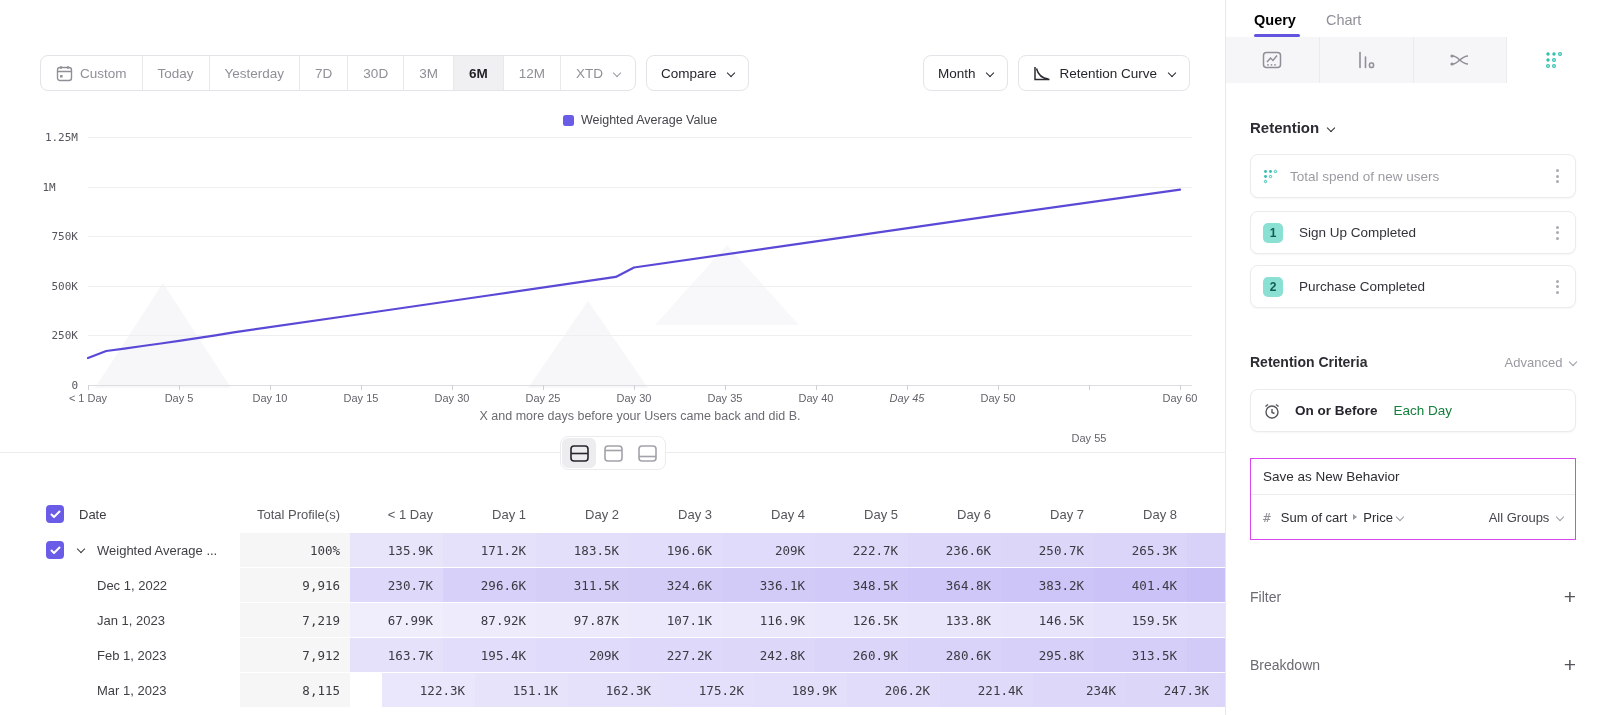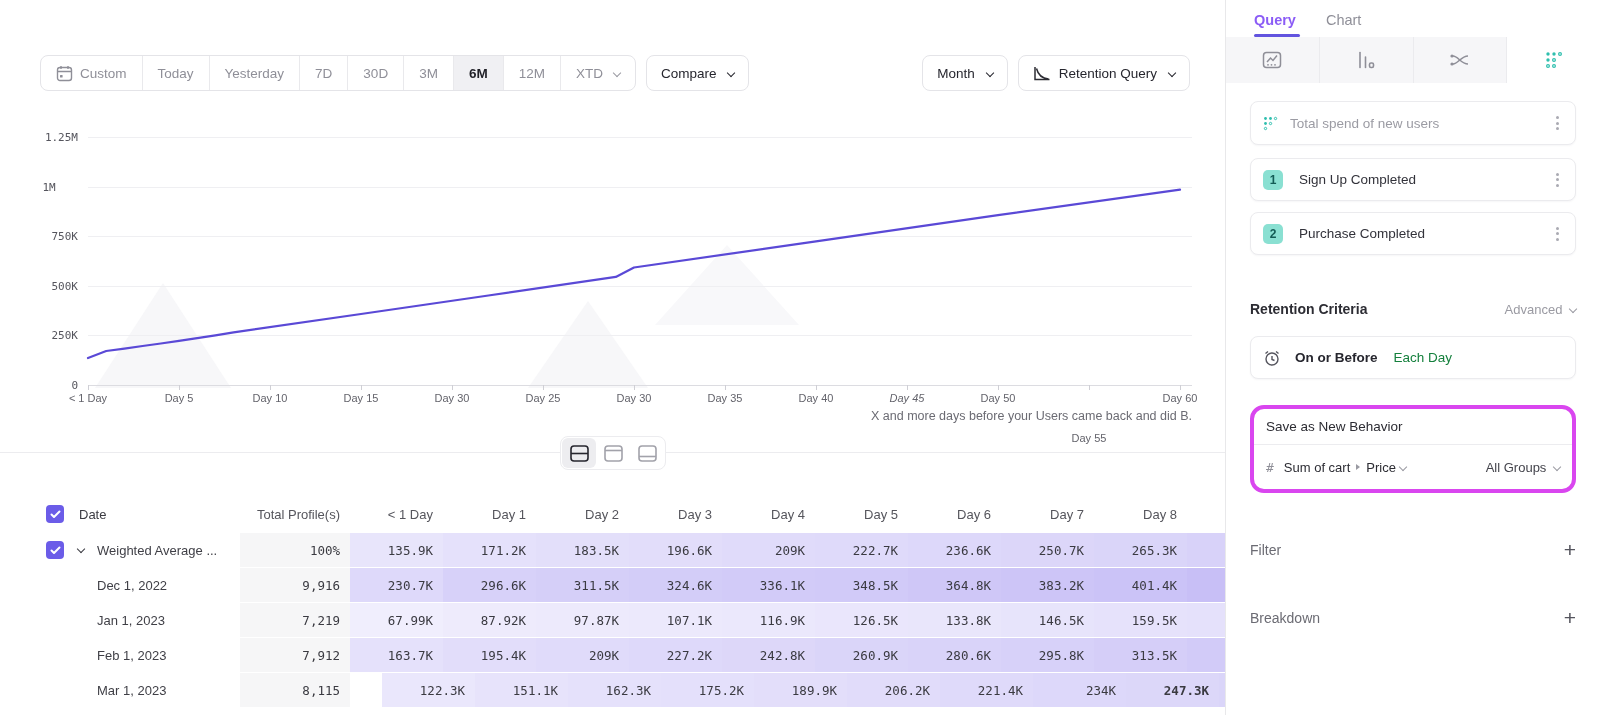--- a/index.html
+++ b/index.html
@@ -29,21 +29,21 @@
     align-items:center; gap:7px; font-size:12.5px; color:#44444c; cursor:pointer; }
   .legend .sw { width:11px; height:11px; border-radius:2.5px; }
 
   
   #chart { position:absolute; left:0; top:130px; width:1225px; height:300px; }
   .gridline { position:absolute; left:88px; width:1104px; height:1px; background:#efeff2; }
   .gridline.zero { background:#dcdce1; }
   .ylab { position:absolute; left:20px; width:58px; text-align:right; font-size:11px; color:#55555d; }
   .xlab { position:absolute; width:64px; text-align:center; font-size:11px; color:#63636b; top:262px; }
   .xtick { position:absolute; top:255px; height:5px; width:1px; background:#cfcfd5; }
-  .caption { position:absolute; left:88px; width:1104px; top:279px; text-align:right; font-size:12.5px; color:#6b6b73; }
+  .caption { position:absolute; left:88px; width:1104px; top:279px; text-align:center; font-size:12.5px; color:#6b6b73; }
   .tri { position:absolute; width:0; height:0; border-style:solid; border-color:transparent; }
 
   
   .mid-divider { position:absolute; left:0; top:452px; width:1225px; height:1px; background:#ececef; }
   .toggles { position:absolute; left:560px; top:436px; display:flex; background:#fff; border:1px solid #ececef;
     border-radius:8px; padding:1px; }
   .toggle { width:34px; height:30px; display:flex; align-items:center; justify-content:center; border-radius:6px; cursor:pointer; }
   .toggle.active { background:#ededf0; }
 
   
@@ -57,37 +57,37 @@
   .cb { width:18px; height:18px; border-radius:4px; background:#6b5ce8; display:inline-flex; align-items:center;
     justify-content:center; flex:none; cursor:pointer; }
   .row-chev { display:inline-block; width:6px; height:6px; border-right:1.6px solid #3a3a41;
     border-bottom:1.6px solid #3a3a41; transform:rotate(45deg); margin:0 0 2px 0; cursor:pointer; }
   .date-lab { font-size:13px; color:#3f3f46; white-space:nowrap; }
 
   
   #panel { position:absolute; left:1225px; top:0; width:375px; height:715px; background:#fff; border-left:1px solid #e8e8ea; }
   .tabs { display:flex; gap:30px; padding:12px 0 0 28px; font-size:14.5px; }
   .tab { color:#8f8f98; padding-bottom:9px; cursor:pointer; position:relative; }
-  .tab.active { color:#8b5cf6; font-weight:bold; }
+  .tab.active { color:#000000; font-weight:bold; }
   .tab.active::after { content:""; position:absolute; left:0; right:-4px; bottom:0; height:3px; background:#6254df; border-radius:2px; }
   .icon-strip { display:flex; height:46px; }
   .icon-cell { flex:1; display:flex; align-items:center; justify-content:center; background:#f6f6f8;
     border-right:1px solid #ebebee; cursor:pointer; }
   .icon-cell:last-child { border-right:none; }
   .icon-cell.active { background:#fff; }
   .panel-body { padding:0 24px; }
   .sec-head { display:flex; align-items:center; margin-top:36px; font-size:15px; font-weight:bold; color:#2c2c33; cursor:pointer; }
   .card { border:1px solid #ebebee; border-radius:8px; background:#fff; box-shadow:0 1px 2px rgba(30,30,40,.04);
     display:flex; align-items:center; padding:0 12px; cursor:pointer; }
   .kebab { display:flex; flex-direction:column; gap:2.5px; margin-left:auto; padding:4px; cursor:pointer; }
   .kebab i { width:3px; height:3px; border-radius:50%; background:#aaaab2; }
   .badge { width:20px; height:20px; border-radius:5px; background:#8ae0d2; color:#135c55; font-size:12px;
     font-weight:bold; display:flex; align-items:center; justify-content:center; flex:none; }
   .crit-row { display:flex; align-items:center; justify-content:space-between; margin-top:46px; }
-  .group-card { border:4px solid #d946ef; border-radius:14px; margin-top:26px; }
+  .group-card { border:1px solid #d946ef; border-radius:0; margin-top:26px; }
   .save-row { height:36px; display:flex; align-items:center; padding:0 12px; border-bottom:1px solid #ececef;
     font-size:13.5px; color:#2c2c33; cursor:pointer; }
   .measure-row { height:44px; display:flex; align-items:center; padding:0 12px; font-size:13px; color:#2c2c33; }
   .tri-right { width:0; height:0; border-top:3.5px solid transparent; border-bottom:3.5px solid transparent;
     border-left:4.5px solid #9a9aa2; margin:0 6px; }
   .add-row { display:flex; align-items:center; justify-content:space-between; margin-top:44px;
     font-size:14px; color:#6b6b73; }
   .plus { font-size:21px; font-weight:300; color:#55555e; line-height:18px; cursor:pointer; }
 </style>
 </head>
@@ -144,25 +144,29 @@
       <span>Month</span>
       <span class="chev"></span>
     </button>
     <button class="btn" style="margin-left:10px;">
       <span style="display:flex;">
         <svg width="18" height="15" viewBox="0 0 18 15" fill="none" stroke="#2c2c33" stroke-width="1.5">
           <path d="M2 1 V13.5 H16.5"></path>
             <path d="M3.5 2.5 C 5.5 10.5, 10.5 12.5, 15.5 13"></path>
         </svg>
       </span>
-      <span>Retention Query</span>
+      <span>Retention Curve</span>
       <span class="chev"></span>
     </button>
   </div>
 
+  <div class="legend">
+    <span class="sw" style="background: rgb(107, 92, 232);"></span>
+    <span>Weighted Average Value</span>
+  </div>
 
   <div id="chart">
     <div class="tri" style="left:95px; top:150px; border-left-width:68px; border-right-width:68px; border-bottom:105px solid #f7f7f9;"></div>
     <div class="tri" style="left:528px; top:168px; border-left-width:60px; border-right-width:60px; border-bottom:87px solid #f7f7f9;"></div>
     <div class="tri" style="left:655px; top:112px; border-left-width:72px; border-right-width:72px; border-bottom:80px solid #f8f8fa;"></div>
     <div id="grid">
         <div class="gridline" style="top: 7px;"></div>
         <div class="ylab mono" style="top: 1px;">1.25M</div>
         <div class="gridline" style="top: 56.6px;"></div>
         <div class="ylab mono" style="top: 50.6px; text-align: center;">1M</div>
@@ -335,21 +339,21 @@
         </div>
         <div class="t-cell mono" style="width: 110px; flex: 0 0 auto; background: rgb(246, 246, 247);">8,115</div>
         <div class="t-cell mono" style="width: 93px; flex: 0 0 auto; background: rgba(107, 84, 231, 0.14); margin-left: 32px;">122.3K</div>
         <div class="t-cell mono" style="width: 93px; flex: 0 0 auto; background: rgba(107, 84, 231, 0.165);">151.1K</div>
         <div class="t-cell mono" style="width: 93px; flex: 0 0 auto; background: rgba(107, 84, 231, 0.173);">162.3K</div>
         <div class="t-cell mono" style="width: 93px; flex: 0 0 auto; background: rgba(107, 84, 231, 0.18);">175.2K</div>
         <div class="t-cell mono" style="width: 93px; flex: 0 0 auto; background: rgba(107, 84, 231, 0.192);">189.9K</div>
         <div class="t-cell mono" style="width: 93px; flex: 0 0 auto; background: rgba(107, 84, 231, 0.204);">206.2K</div>
         <div class="t-cell mono" style="width: 93px; flex: 0 0 auto; background: rgba(107, 84, 231, 0.216);">221.4K</div>
         <div class="t-cell mono" style="width: 93px; flex: 0 0 auto; background: rgba(107, 84, 231, 0.227);">234K</div>
-        <div class="t-cell mono" style="width: 93px; flex: 0 0 auto; background: rgba(107, 84, 231, 0.235); font-weight: bold;">247.3K</div>
+        <div class="t-cell mono" style="width: 93px; flex: 0 0 auto; background: rgba(107, 84, 231, 0.235);">247.3K</div>
         <div class="t-cell" style="width: 38px; flex: 0 0 auto; background: rgba(107, 84, 231, 0.247);"></div>
       </div>
     </div>
 </div>
 
 <aside id="panel">
   <div class="tabs">
     <div class="tab active">Query</div>
     <div class="tab">Chart</div>
   </div>
@@ -400,20 +404,24 @@
               <circle cx="9" cy="9" r="1.4"></circle>
               <circle cx="3" cy="15" r="1.4"></circle>
               <circle cx="9" cy="15" r="1.4"></circle>
             </g>
         </svg>
       </span>
     </div>
   </div>
 
   <div class="panel-body">
+    <div class="sec-head">
+      <span>Retention</span>
+      <span class="chev" style="margin-left:9px; color:#2c2c33;"></span>
+    </div>
 
     <div class="card" style="height:44px; margin-top:18px;">
       <span style="display:flex; margin-right:12px;">
         <svg width="15" height="15" viewBox="0 0 18 18">
           <g fill="#2ebfae">
               <circle cx="3" cy="3" r="1.7"></circle>
               <circle cx="9" cy="3" r="1.7"></circle>
               <circle cx="3" cy="9" r="1.7"></circle>
             </g>
           <g fill="none" stroke="#2ebfae" stroke-width="1.2">

